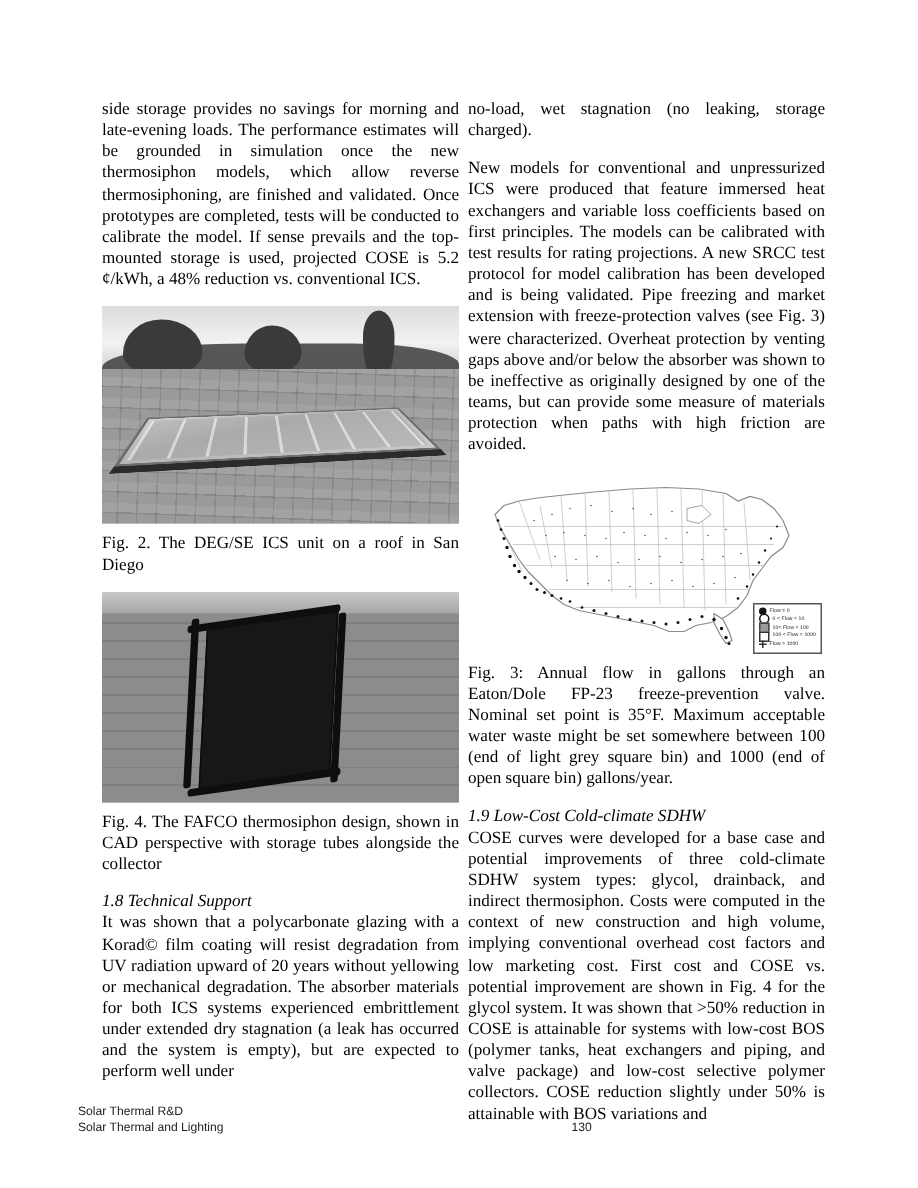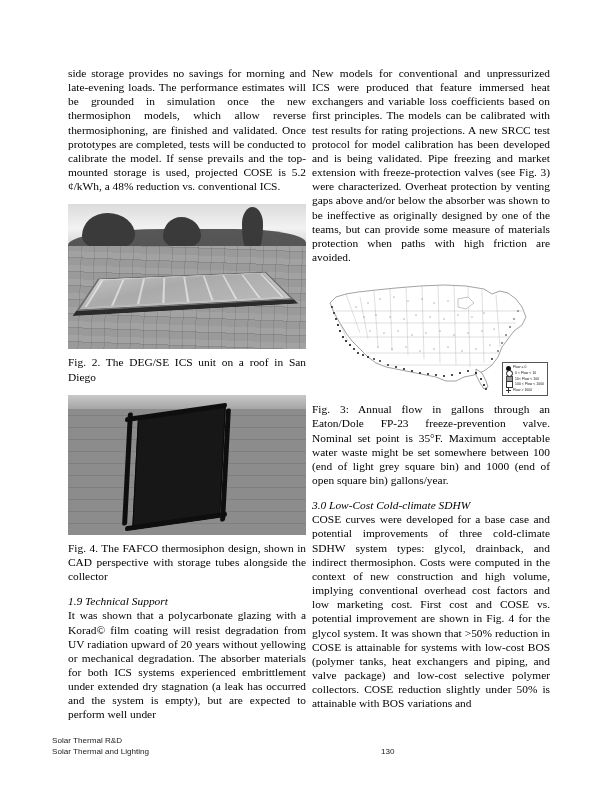--- a/index.html
+++ b/index.html
@@ -263,27 +263,28 @@
       <div class="f2-roof"></div>
       <div class="f2-panel"></div>
       <div class="f2-tube f2-tube-l"></div>
       <div class="f2-tube f2-tube-r"></div>
       <div class="f2-hdr f2-hdr-t"></div>
       <div class="f2-hdr f2-hdr-b"></div>
     </div>
 
     <p class="caption">Fig. 4. The FAFCO thermosiphon design, shown in CAD perspective with storage tubes alongside the collector</p>
 
-    <h3 class="sec-head">1.9 Technical Support</h3>
+    <h3 class="sec-head">1.8 Technical Support</h3>
 
     <p class="body-par">It was shown that a polycarbonate glazing with a Korad© film coating will resist degradation from UV radiation upward of 20 years without yellowing or mechanical degradation.  The absorber materials for both ICS systems experienced embrittlement under extended dry stagnation (a leak has occurred and the system is empty), but are expected to perform well under</p>
   </div>
 
   <div class="col col-right">
 
+    <p class="body-par">no-load, wet stagnation (no leaking, storage charged).</p>
 
     <p class="body-par">New models for conventional and unpressurized ICS were produced that feature immersed heat exchangers and variable loss coefficients based on first principles. The models can be calibrated with test results for rating projections. A new SRCC test protocol for model calibration has been developed and is being validated. Pipe freezing and market extension with freeze-protection valves (see Fig. 3) were characterized. Overheat protection by venting gaps above and/or below the absorber was shown to be ineffective as originally designed by one of the teams, but can provide some measure of materials protection when paths with high friction are avoided.</p>
 
     <div class="fig3">
       <svg class="f3-map" viewBox="0 0 228 116">
 
         <path d="M14,26 L20,20 L30,17 L42,15 L60,13 L80,11 L104,9 L128,8 L150,9 L168,12
                  L176,17 L184,14 L192,16 L200,22 L206,30 L210,40 L206,48 L198,54 L192,62
                  L186,70 L182,80 L176,88 L168,94 L158,98 L148,100 L140,104 L130,104
                  L120,100 L110,98 L100,96 L90,94 L80,92 L70,90 L60,86 L52,80 L44,72
@@ -412,21 +413,21 @@
         </div>
         <div class="f3-legend-row">
           <span class="f3-sym sym-plus"></span>
           <span class="f3-legend-label">Flow &gt; 1000</span>
         </div>
       </div>
     </div>
 
     <p class="caption">Fig. 3: Annual flow in gallons through an Eaton/Dole FP-23 freeze-prevention valve. Nominal set point is 35°F. Maximum acceptable water waste might be set somewhere between 100 (end of light grey square bin) and 1000 (end of open square bin) gallons/year.</p>
 
-    <h3 class="sec-head">3.0 Low-Cost Cold-climate SDHW</h3>
+    <h3 class="sec-head">1.9 Low-Cost Cold-climate SDHW</h3>
 
     <p class="body-par">COSE curves were developed for a base case and potential improvements of three cold-climate SDHW system types: glycol, drainback, and indirect thermosiphon. Costs were computed in the context of new construction and high volume, implying conventional overhead cost factors and low marketing cost. First cost and COSE vs. potential improvement are shown in Fig. 4 for the glycol system. It was shown that &gt;50% reduction in COSE is attainable for systems with low-cost BOS (polymer tanks, heat exchangers and piping, and valve package) and low-cost selective polymer collectors. COSE reduction slightly under 50% is attainable with BOS variations and</p>
   </div>
 
   <div class="footer">
     <div class="footer-line">
       <span>Solar Thermal R&amp;D</span>
     </div>
     <div class="footer-line">
       <span>Solar Thermal and Lighting</span>

